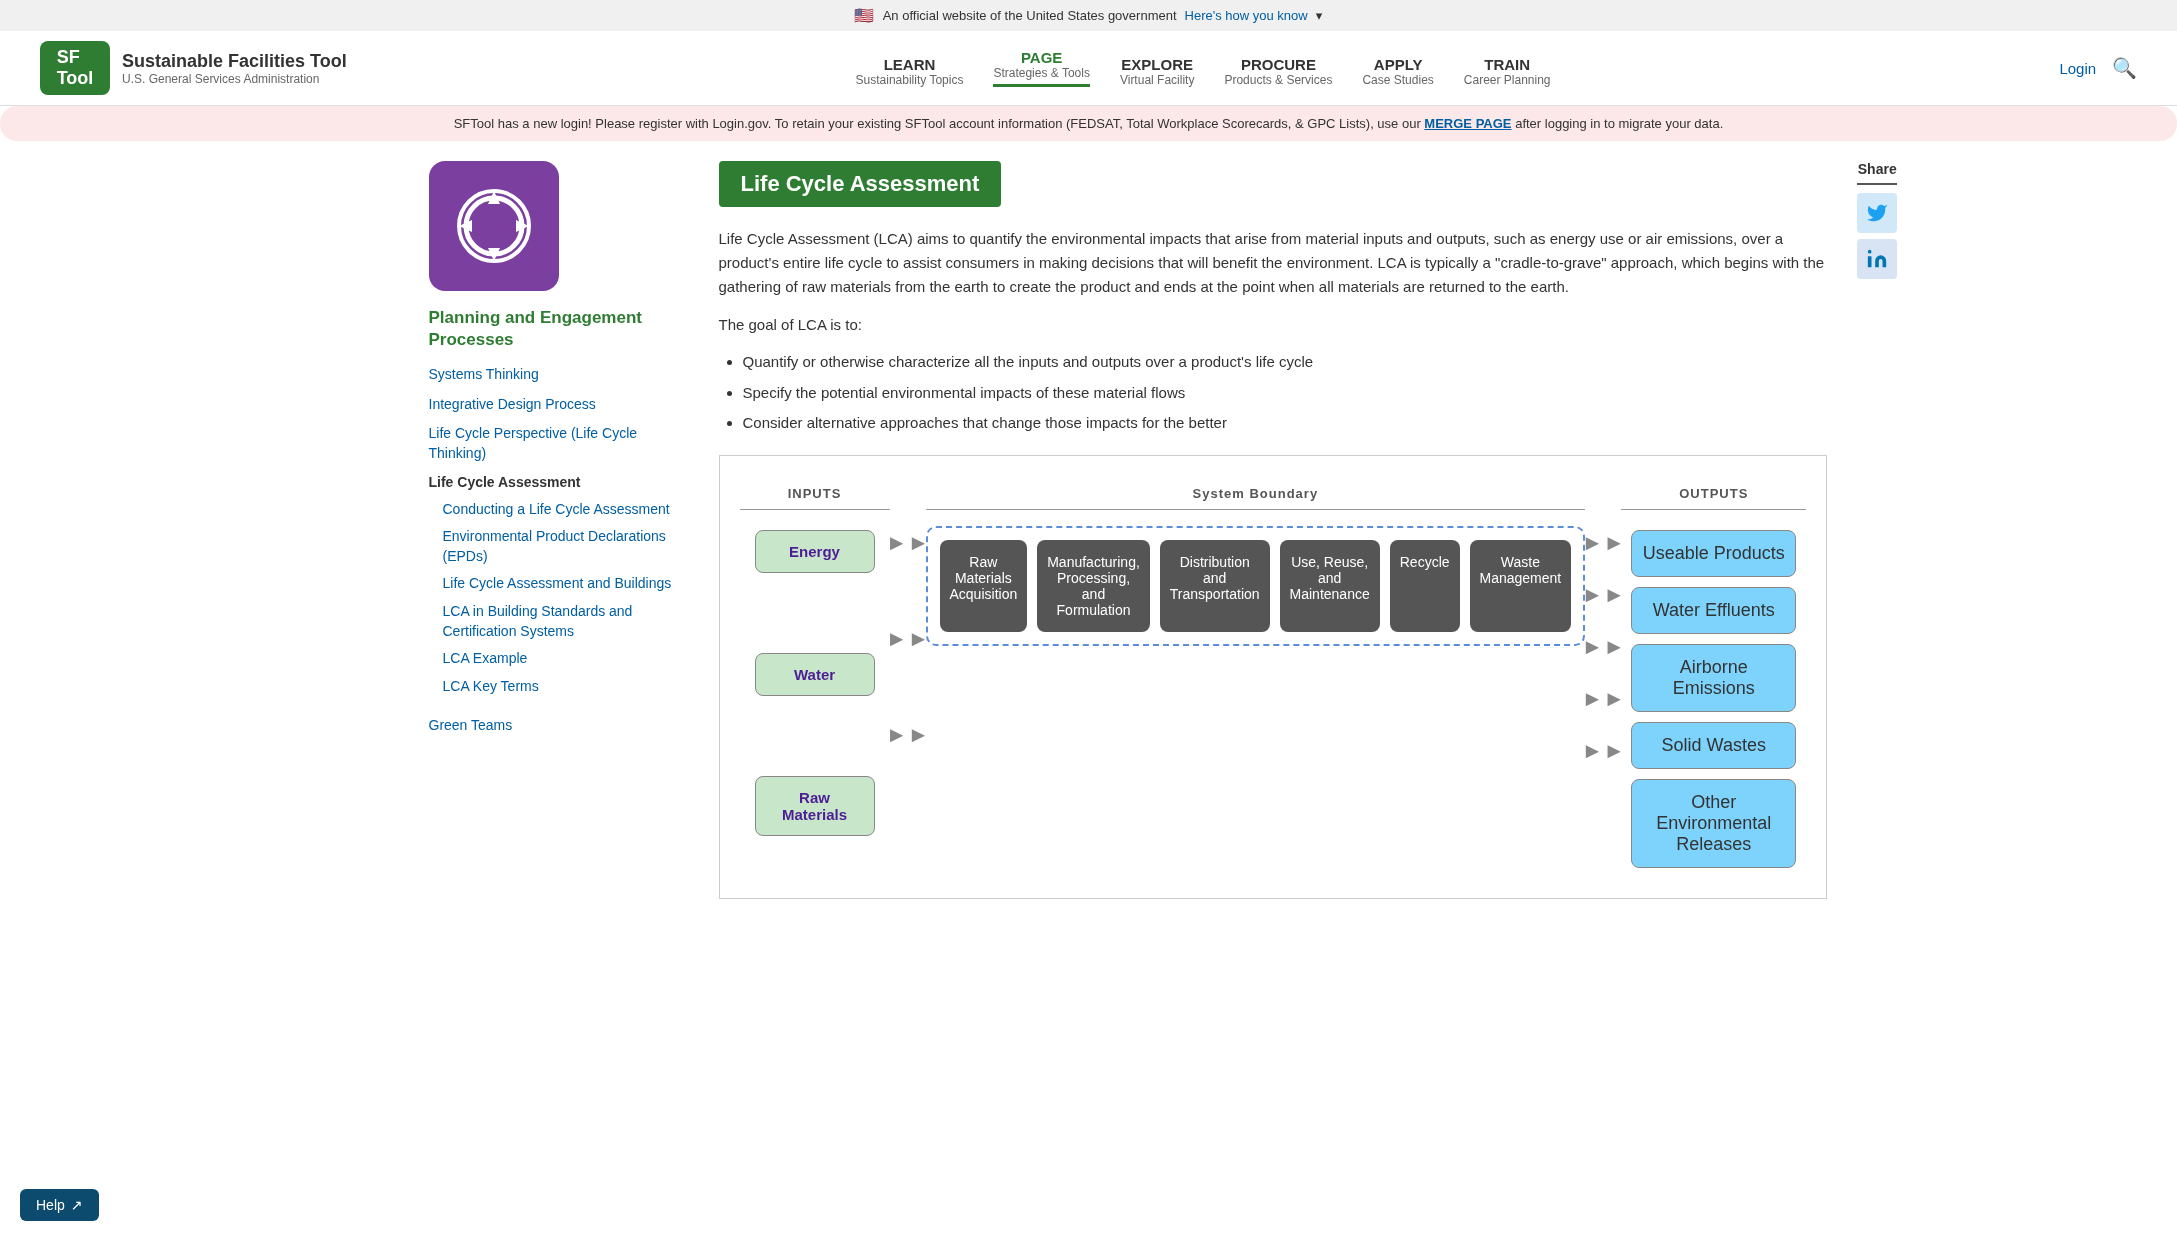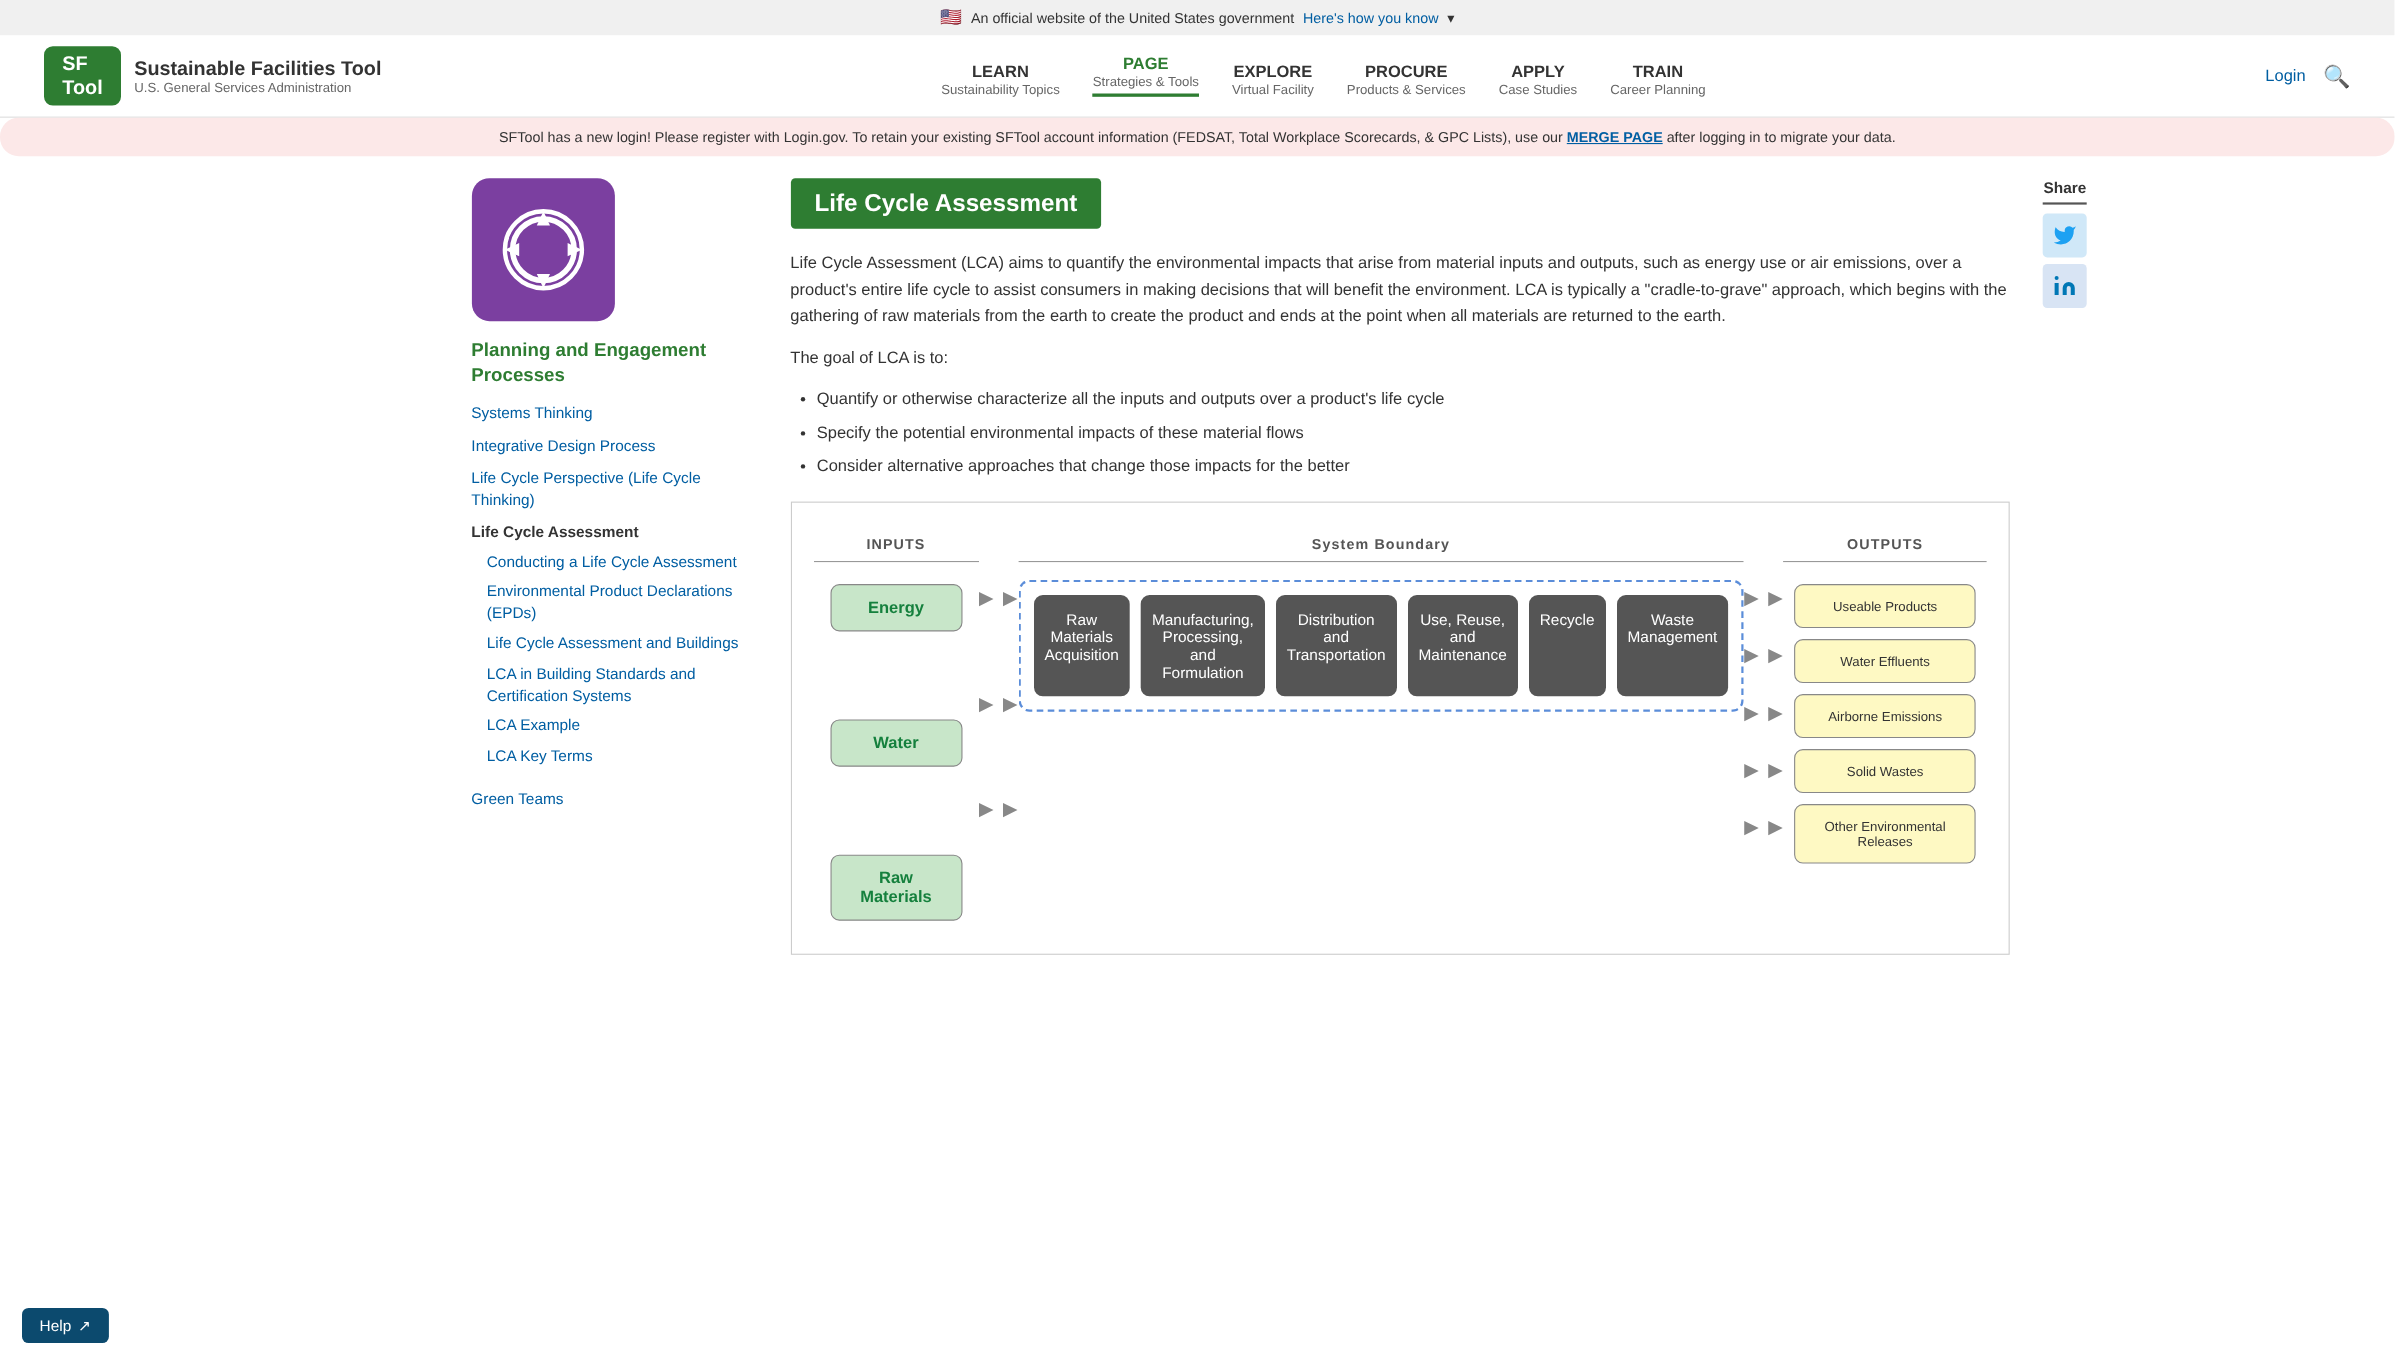--- a/index.html
+++ b/index.html
@@ -147,21 +147,21 @@
 
     
     .input-box {
       background: #c8e6c9;
       border: 1.5px solid #888;
       border-radius: 8px;
       padding: 12px 10px;
       text-align: center;
       font-size: 15px;
       font-weight: 600;
-      color: #15803d;
+      color: #4c1d95;
       margin-bottom: 0;
     }
 
     
     .system-boundary-box {
       border: 2.5px dashed #5b8dd9;
       border-radius: 10px;
       padding: 12px;
       display: flex;
       gap: 10px;
@@ -172,26 +172,26 @@
       color: #fff;
       border-radius: 8px;
       padding: 14px 10px;
       text-align: center;
       font-size: 14px;
       font-weight: 500;
     }
 
     
     .output-box {
-      background: #fef9c3;
+      background: #7dd3fc;
       border: 1.5px solid #888;
       border-radius: 8px;
       padding: 12px 10px;
       text-align: center;
-      font-size: 12px;
+      font-size: 18px;
       font-weight: 500;
       color: #333;
     }
     .share-label {
       font-size: 14px;
       font-weight: bold;
       color: #333;
       text-align: center;
       margin-bottom: 6px;
     }

